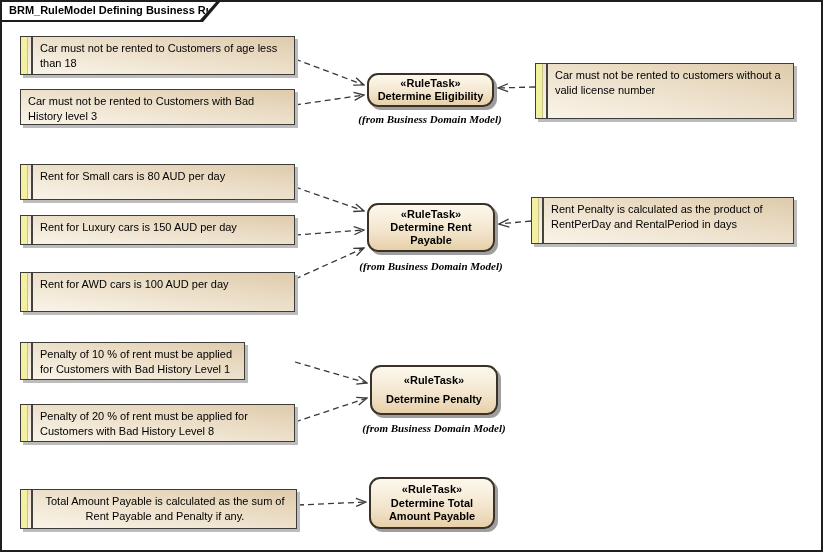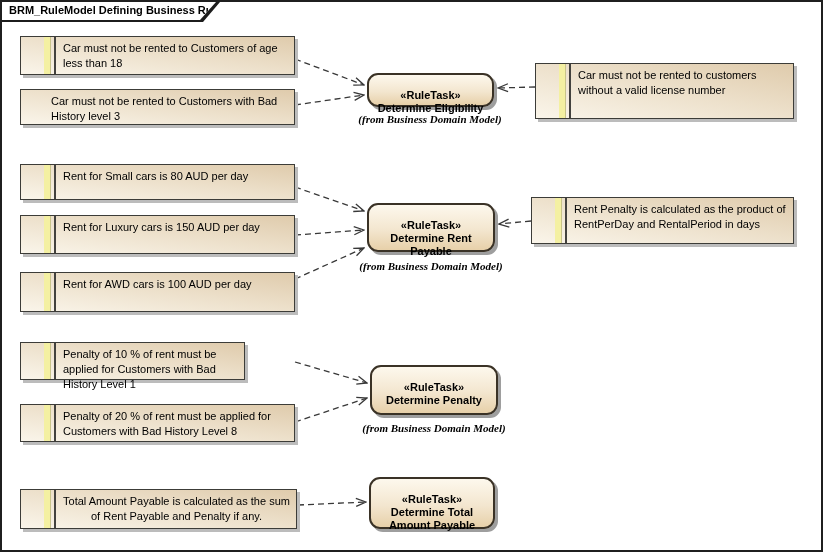--- a/index.html
+++ b/index.html
@@ -21,45 +21,44 @@
     font-size:11px;font-weight:bold;white-space:nowrap;
   }
   
   svg.connectors{position:absolute;left:0;top:0;width:823px;height:552px;}
   
   .note{
     position:absolute;display:flex;align-items:stretch;
     border:1px solid #3c3c38;
     background:linear-gradient(to bottom left,#dfcbac 0%,#ecdfc9 45%,#faf5ea 100%);
     box-shadow:3px 3px 0 #bcbcbc;
-    padding-left:23px;
   }
   .ybar{width:7px;background:#f4f0a2;border-right:1px solid #c9c489;flex:0 0 auto;}
   .vline{width:2px;background:#43423e;margin-left:3px;flex:0 0 auto;}
   .ntext{
     flex:1 1 auto;padding:4px 6px 2px 7px;font-size:11px;line-height:15px;
   }
   .n1 {left:18px; top:34px;  width:275px;height:39px;}
   .n2 {left:18px; top:87px;  width:275px;height:36px;flex-direction:column;}
   .n3 {left:533px;top:61px;  width:259px;height:56px;}
   .n4 {left:18px; top:162px; width:275px;height:36px;}
-  .n5 {left:18px; top:213px; width:275px;height:39px;}
+  .n5 {left:18px; top:213px; width:275px;height:30px;}
   .n6 {left:18px; top:270px; width:275px;height:40px;}
   .n7 {left:529px;top:195px; width:263px;height:47px;}
   .n8 {left:18px; top:340px; width:225px;height:38px;justify-content:center;}
   .n9 {left:18px; top:402px; width:275px;height:38px;}
   .n10{left:18px; top:487px; width:277px;height:40px;text-align:center;}
   
   .task{
     position:absolute;display:flex;flex-direction:column;justify-content:space-evenly;
     align-items:center;text-align:center;
     border:2px solid #3a3226;border-radius:11px;
     background:linear-gradient(to bottom,#fdf8ed 0%,#f3e6cf 55%,#e7d0a9 100%);
     box-shadow:3px 3px 0 #9e9e9e;
-    font-size:11px;font-weight:bold;line-height:13px;padding:14px 3px;
+    font-size:11px;font-weight:bold;line-height:13px;padding:2px 3px;
   }
   .t1{left:365px;top:71px; width:127px;height:34px;}
   .t2{left:365px;top:201px;width:128px;height:49px;}
   .t3{left:368px;top:363px;width:128px;height:50px;}
   .t4{left:367px;top:475px;width:126px;height:52px;}
   .from{
     position:absolute;width:170px;text-align:center;
     font-size:11px;font-weight:bold;font-style:italic;line-height:14px;font-family:Liberation Serif, serif;
   }
   .f1{left:343px;top:110px;}

